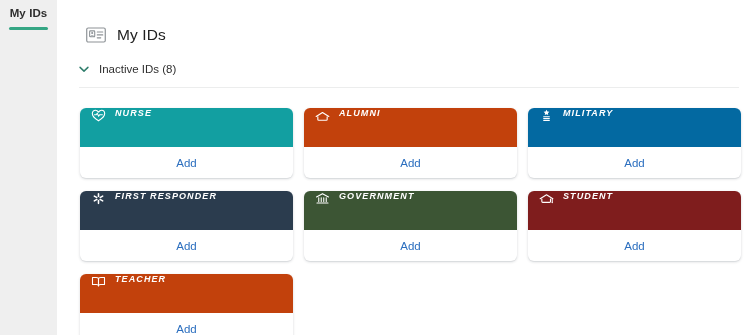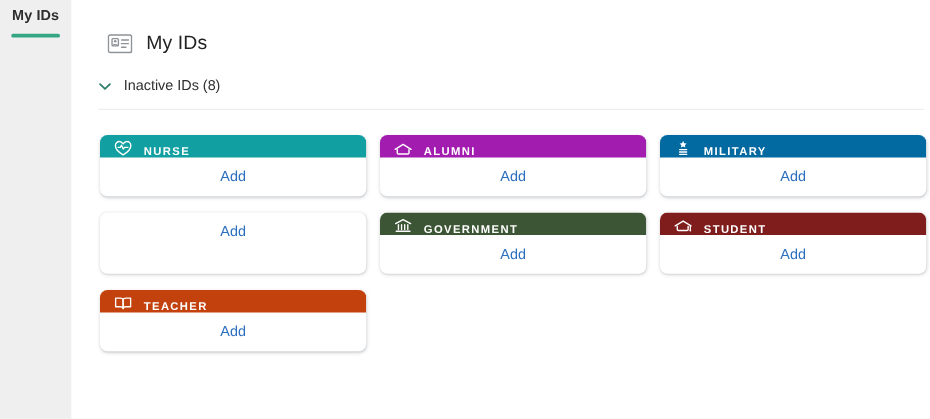--- a/index.html
+++ b/index.html
@@ -72,24 +72,25 @@
     gap:13px 11px;
   }
   .id-card {
     width:213px;
     border-radius:6px;
     background:#ffffff;
     box-shadow:0 1px 3px rgba(20,30,45,0.16), 0 1px 1px rgba(20,30,45,0.06);
     overflow:hidden;
   }
   .id-card-header {
-    height:18px;
-    display:flex; align-items:flex-end;
+    height:39px;
+    display:flex; align-items:flex-start;
     padding:0 0 0 11px;
     gap:9px;
+    font-style:italic;
   }
   .id-card-header .card-icon {
     width:15px; height:15px; display:block; flex:none;
   }
   .id-card-header .card-title {
     font-size:9px; font-weight:bold; color:#ffffff;
     letter-spacing:1.1px; text-transform:uppercase;
     white-space:nowrap;
   }
   .id-card-body {
@@ -149,21 +150,21 @@
           </svg>
         </span>
         <span class="card-title">NURSE</span>
       </div>
       <div class="id-card-body">
         <a class="add-link" href="#">Add</a>
       </div>
     </div>
 
     <div class="id-card">
-      <div class="id-card-header" style="background:#a21caf">
+      <div class="id-card-header" style="background:#c2410c">
         <span class="icon-wrap">
           <svg class="card-icon" viewBox="0 0 18 16" fill="none" xmlns="http://www.w3.org/2000/svg">
             <path d="M1.4 9.2L9 4.4l7.6 4.8" stroke="#ffffff" stroke-width="1.35" stroke-linecap="round" stroke-linejoin="round"></path>
             <path d="M3.4 9.6v3.1c0 0.6 0.5 1 1.1 1h9c0.6 0 1.1-0.4 1.1-1V9.6" stroke="#ffffff" stroke-width="1.35" stroke-linecap="round" stroke-linejoin="round"></path>
           </svg>
         </span>
         <span class="card-title">ALUMNI</span>
       </div>
       <div class="id-card-body">
         <a class="add-link" href="#">Add</a>
@@ -181,20 +182,33 @@
           </svg>
         </span>
         <span class="card-title">MILITARY</span>
       </div>
       <div class="id-card-body">
         <a class="add-link" href="#">Add</a>
       </div>
     </div>
 
     <div class="id-card">
+      <div class="id-card-header" style="background:#2b3c4e">
+        <span class="icon-wrap">
+          <svg class="card-icon" viewBox="0 0 18 16" fill="none" xmlns="http://www.w3.org/2000/svg">
+            <g stroke="#ffffff" stroke-width="1.9" stroke-linecap="round">
+              <line x1="9" y1="2.2" x2="9" y2="13.8"></line>
+              <line x1="4" y1="5.1" x2="14" y2="10.9"></line>
+              <line x1="14" y1="5.1" x2="4" y2="10.9"></line>
+            </g>
+            <circle cx="9" cy="8" r="1.75" fill="#2b3c4e"></circle>
+          </svg>
+        </span>
+        <span class="card-title">FIRST RESPONDER</span>
+      </div>
       <div class="id-card-body">
         <a class="add-link" href="#">Add</a>
       </div>
     </div>
 
     <div class="id-card">
       <div class="id-card-header" style="background:#3c5534">
         <span class="icon-wrap">
           <svg class="card-icon" viewBox="0 0 18 16" fill="none" xmlns="http://www.w3.org/2000/svg">
             <path d="M1.8 6.1L9 2.2l7.2 3.9" stroke="#ffffff" stroke-width="1.3" stroke-linecap="round" stroke-linejoin="round"></path>

